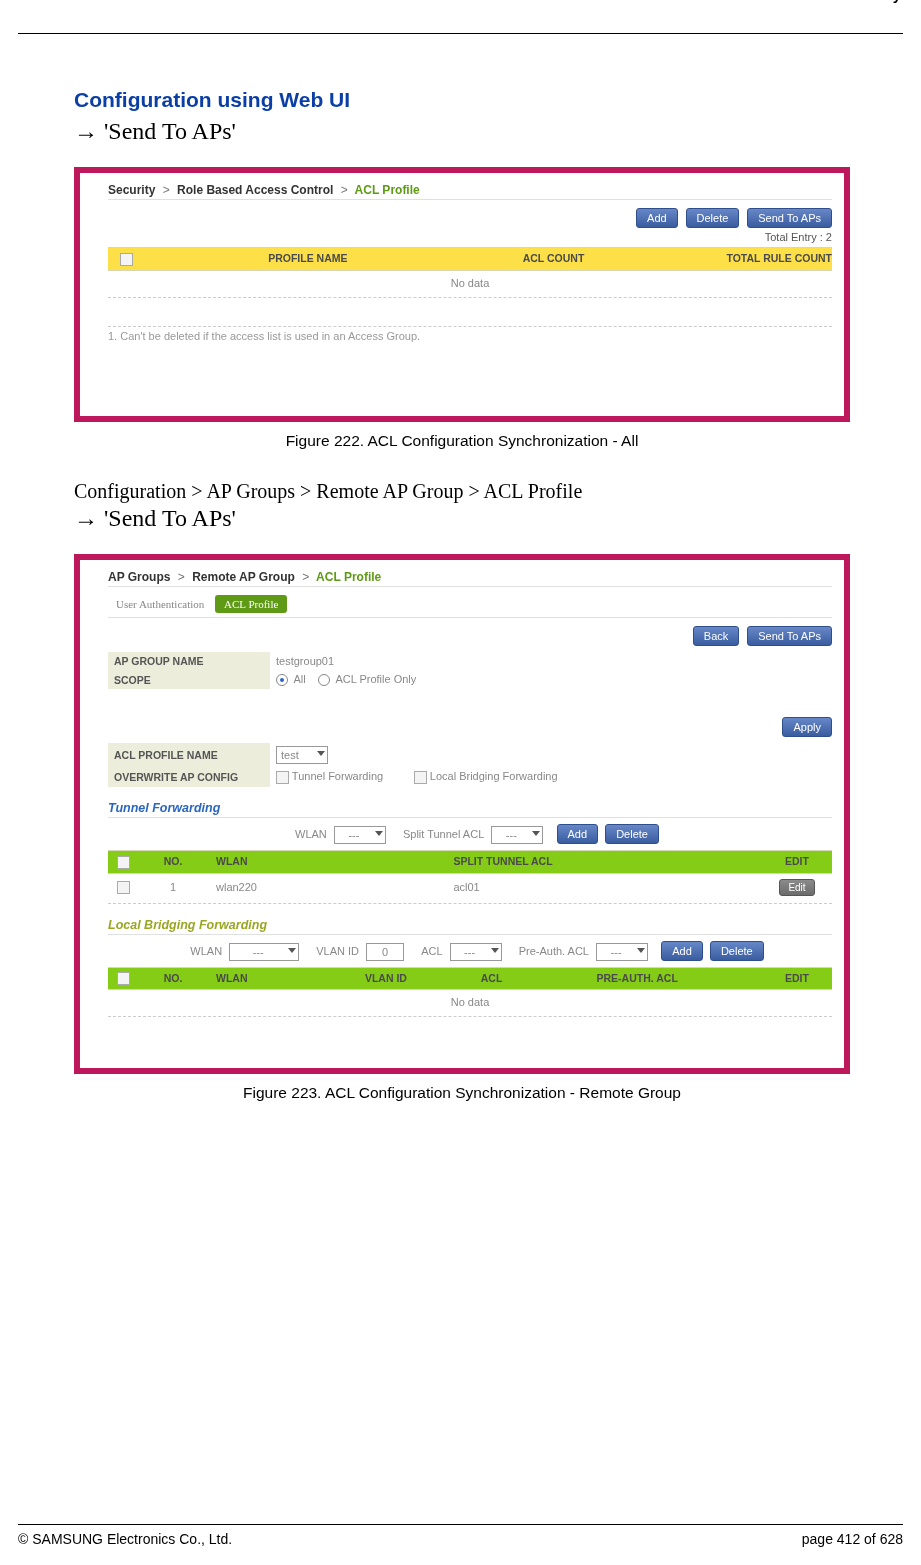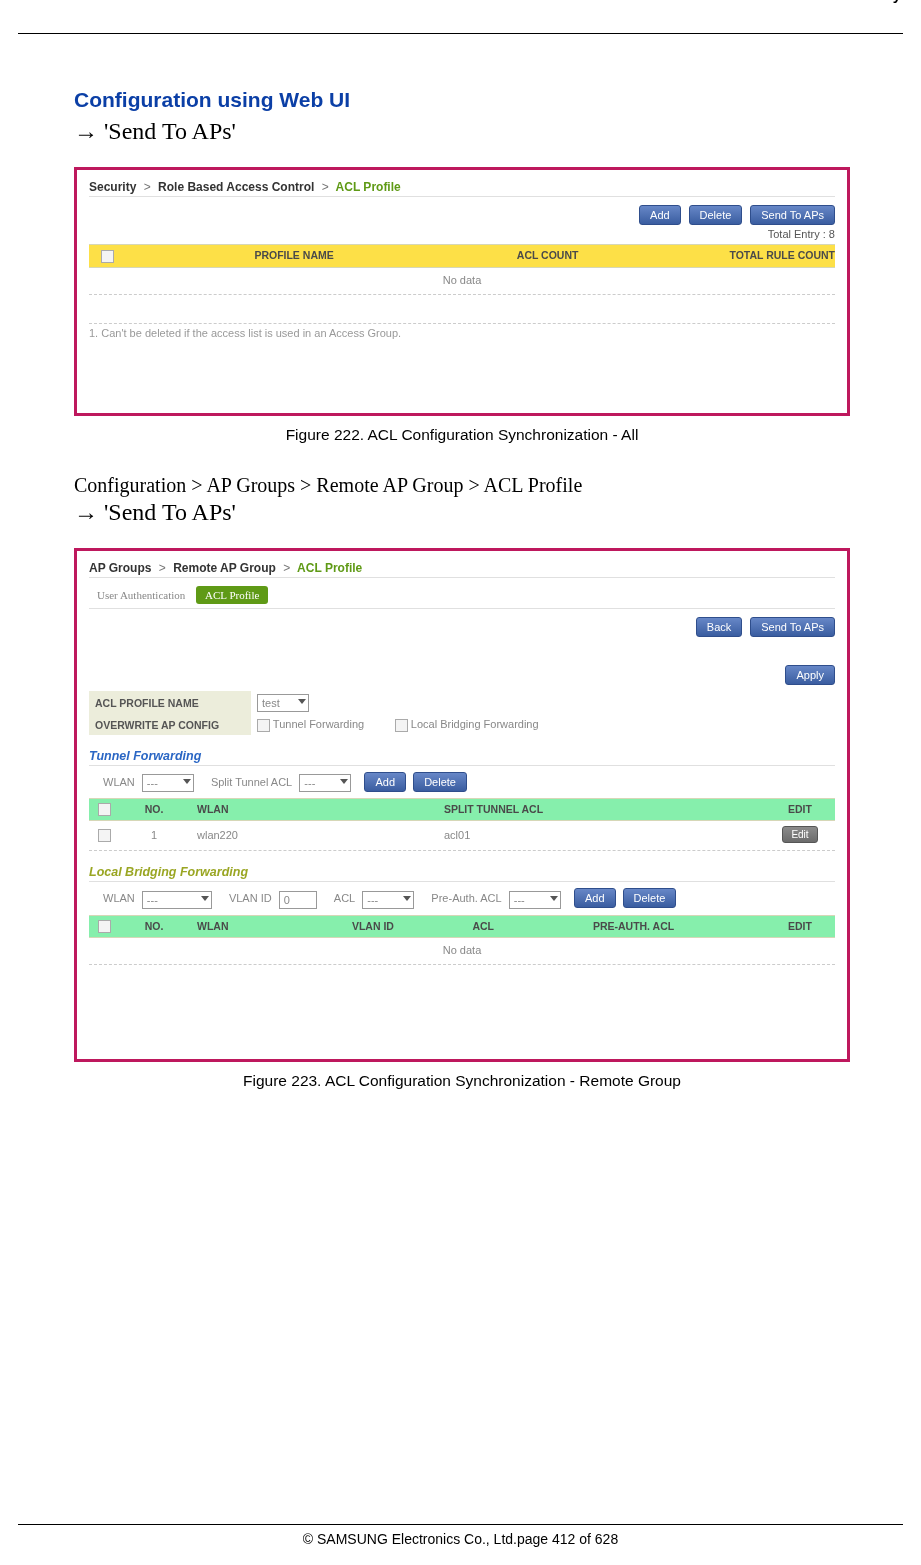--- a/index.html
+++ b/index.html
@@ -47,23 +47,23 @@
     font-family: "Times New Roman", Times, serif;
     font-size: 20px;
     margin: 0 0 2px 0;
   }
   .nav-path2 {
     font-family: "Times New Roman", Times, serif;
     font-size: 24px;
     margin: 0 0 22px 0;
   }
   .figure-box {
-    border: 3px solid #be185d;
+    border: 6px solid #be185d;
     background: #fff;
-    padding: 10px 12px 18px 12px;
+    padding: 10px 12px 18px 28px;
   }
   .fig1 { min-height: 215px; }
   .fig2 { min-height: 480px; }
   .figure-caption {
     text-align: center;
     font-weight: normal;
     font-size: 15.5px;
     margin: 10px 0 30px 0;
   }
 
@@ -196,28 +196,28 @@
   .sec-title-panel2 {
     color: #9aa623;
     font-style: italic;
     font-weight: bold;
     font-size: 12.5px;
     margin-top: 14px;
     border-bottom: 1px solid #e0e0e0;
     padding-bottom: 2px;
   }
   .ctrl-row {
-    text-align: left;
+    text-align: center;
     font-size: 11px;
     color: #888;
     padding: 6px 0;
   }
   .ctrl-row .lbl { margin: 0 4px 0 14px; }
   .grid-head2 {
-    background: #86efac;
+    background: #84cc16;
     border-top: 1px solid #d6d7b7;
     border-bottom: 1px solid #d6d7b7;
     display: flex;
     font-size: 10.5px;
     font-weight: bold;
     color: #4a4a4a;
     padding: 4px 0;
   }
   .gh2-chk { width: 30px; text-align: center; }
   .gh2-no  { width: 70px; text-align: center; }
@@ -241,21 +241,21 @@
     border-radius: 3px;
   }
   .ghint { color: #888; }
 
   
   .bottom-rule {
     border-top: 1.5px solid #000;
     margin-top: 40px;
     padding-top: 6px;
     display: flex;
-    justify-content: center;
+    justify-content: space-between;
     font-size: 14px;
   }
   .footer-left { }
   .footer-right { }
 </style>
 </head>
 <body>
 
 <div class="page">
   <div class="running-head">CHAPTER 8. Security</div>
@@ -274,21 +274,21 @@
         <span class="sep">&gt;</span>
         <span class="active">ACL Profile</span>
       </div>
       <div class="hr-thin"></div>
 
       <div class="btn-row">
         <span class="btn">Add</span>
         <span class="btn">Delete</span>
         <span class="btn">Send To APs</span>
       </div>
-      <div class="total-entry">Total Entry : 8</div>
+      <div class="total-entry">Total Entry : 2</div>
 
       <div class="grid-head">
         <div class="gh-check"><span class="chk"></span></div>
         <div class="gh-c1">PROFILE NAME</div>
         <div class="gh-c2">ACL COUNT</div>
         <div class="gh-c3">TOTAL RULE COUNT</div>
       </div>
       <div class="no-data">No data</div>
       <div class="dotted"></div>
       <div class="dotted" style="margin-top:28px;"></div>
@@ -314,20 +314,38 @@
         <span class="subtab-inactive">User Authentication</span>
         <span class="subtab-active">ACL Profile</span>
       </div>
       <div class="hr-thin"></div>
 
       <div class="btn-row">
         <span class="btn">Back</span>
         <span class="btn">Send To APs</span>
       </div>
 
+      <table class="kv-table">
+        <tbody>
+            <tr>
+          <td class="kv-label">AP GROUP NAME</td>
+          <td class="kv-value">testgroup01</td>
+        </tr>
+        <tr>
+          <td class="kv-label">SCOPE</td>
+          <td class="kv-value">
+            <span class="radio-dot checked"></span>
+            <span>All</span>
+            &nbsp;&nbsp;
+            <span class="radio-dot"></span>
+            <span class="ghint">ACL Profile Only</span>
+          </td>
+        </tr>
+      </tbody>
+        </table>
 
       <div class="btn-row" style="margin-top:28px;">
         <span class="btn">Apply</span>
       </div>
 
       <table class="kv-table">
         <tbody>
             <tr>
           <td class="kv-label">ACL PROFILE NAME</td>
           <td class="kv-value">

